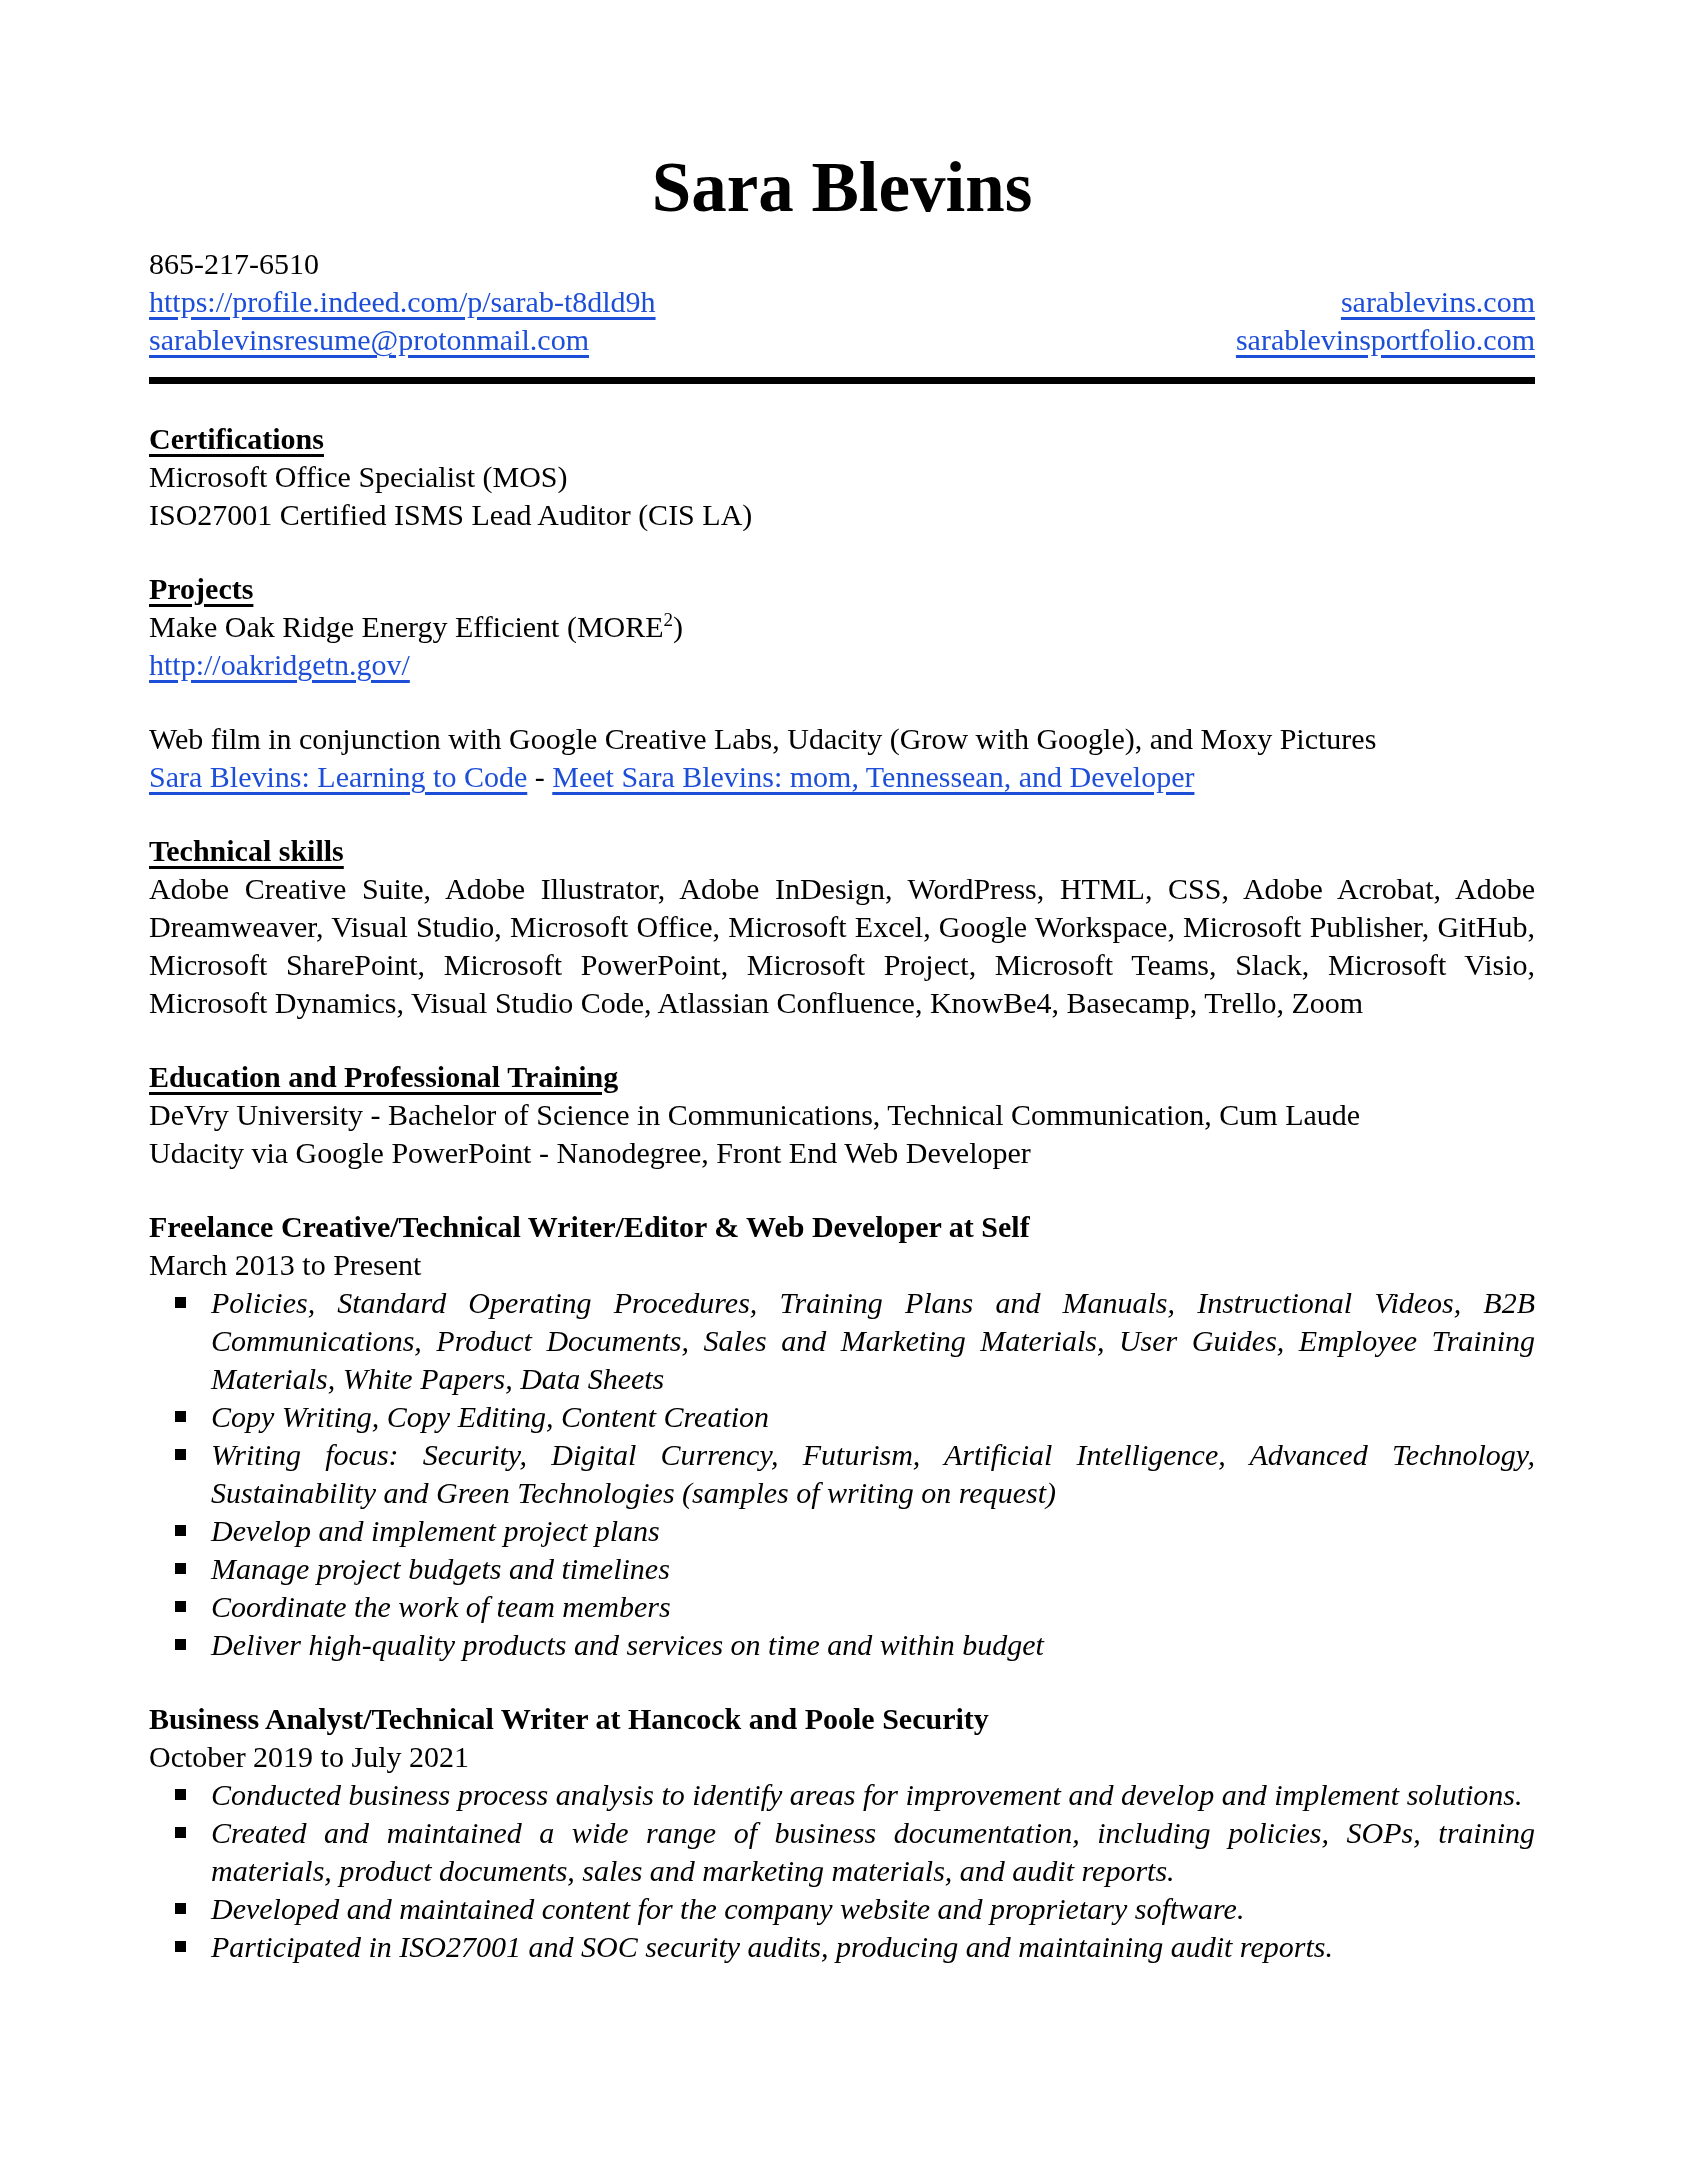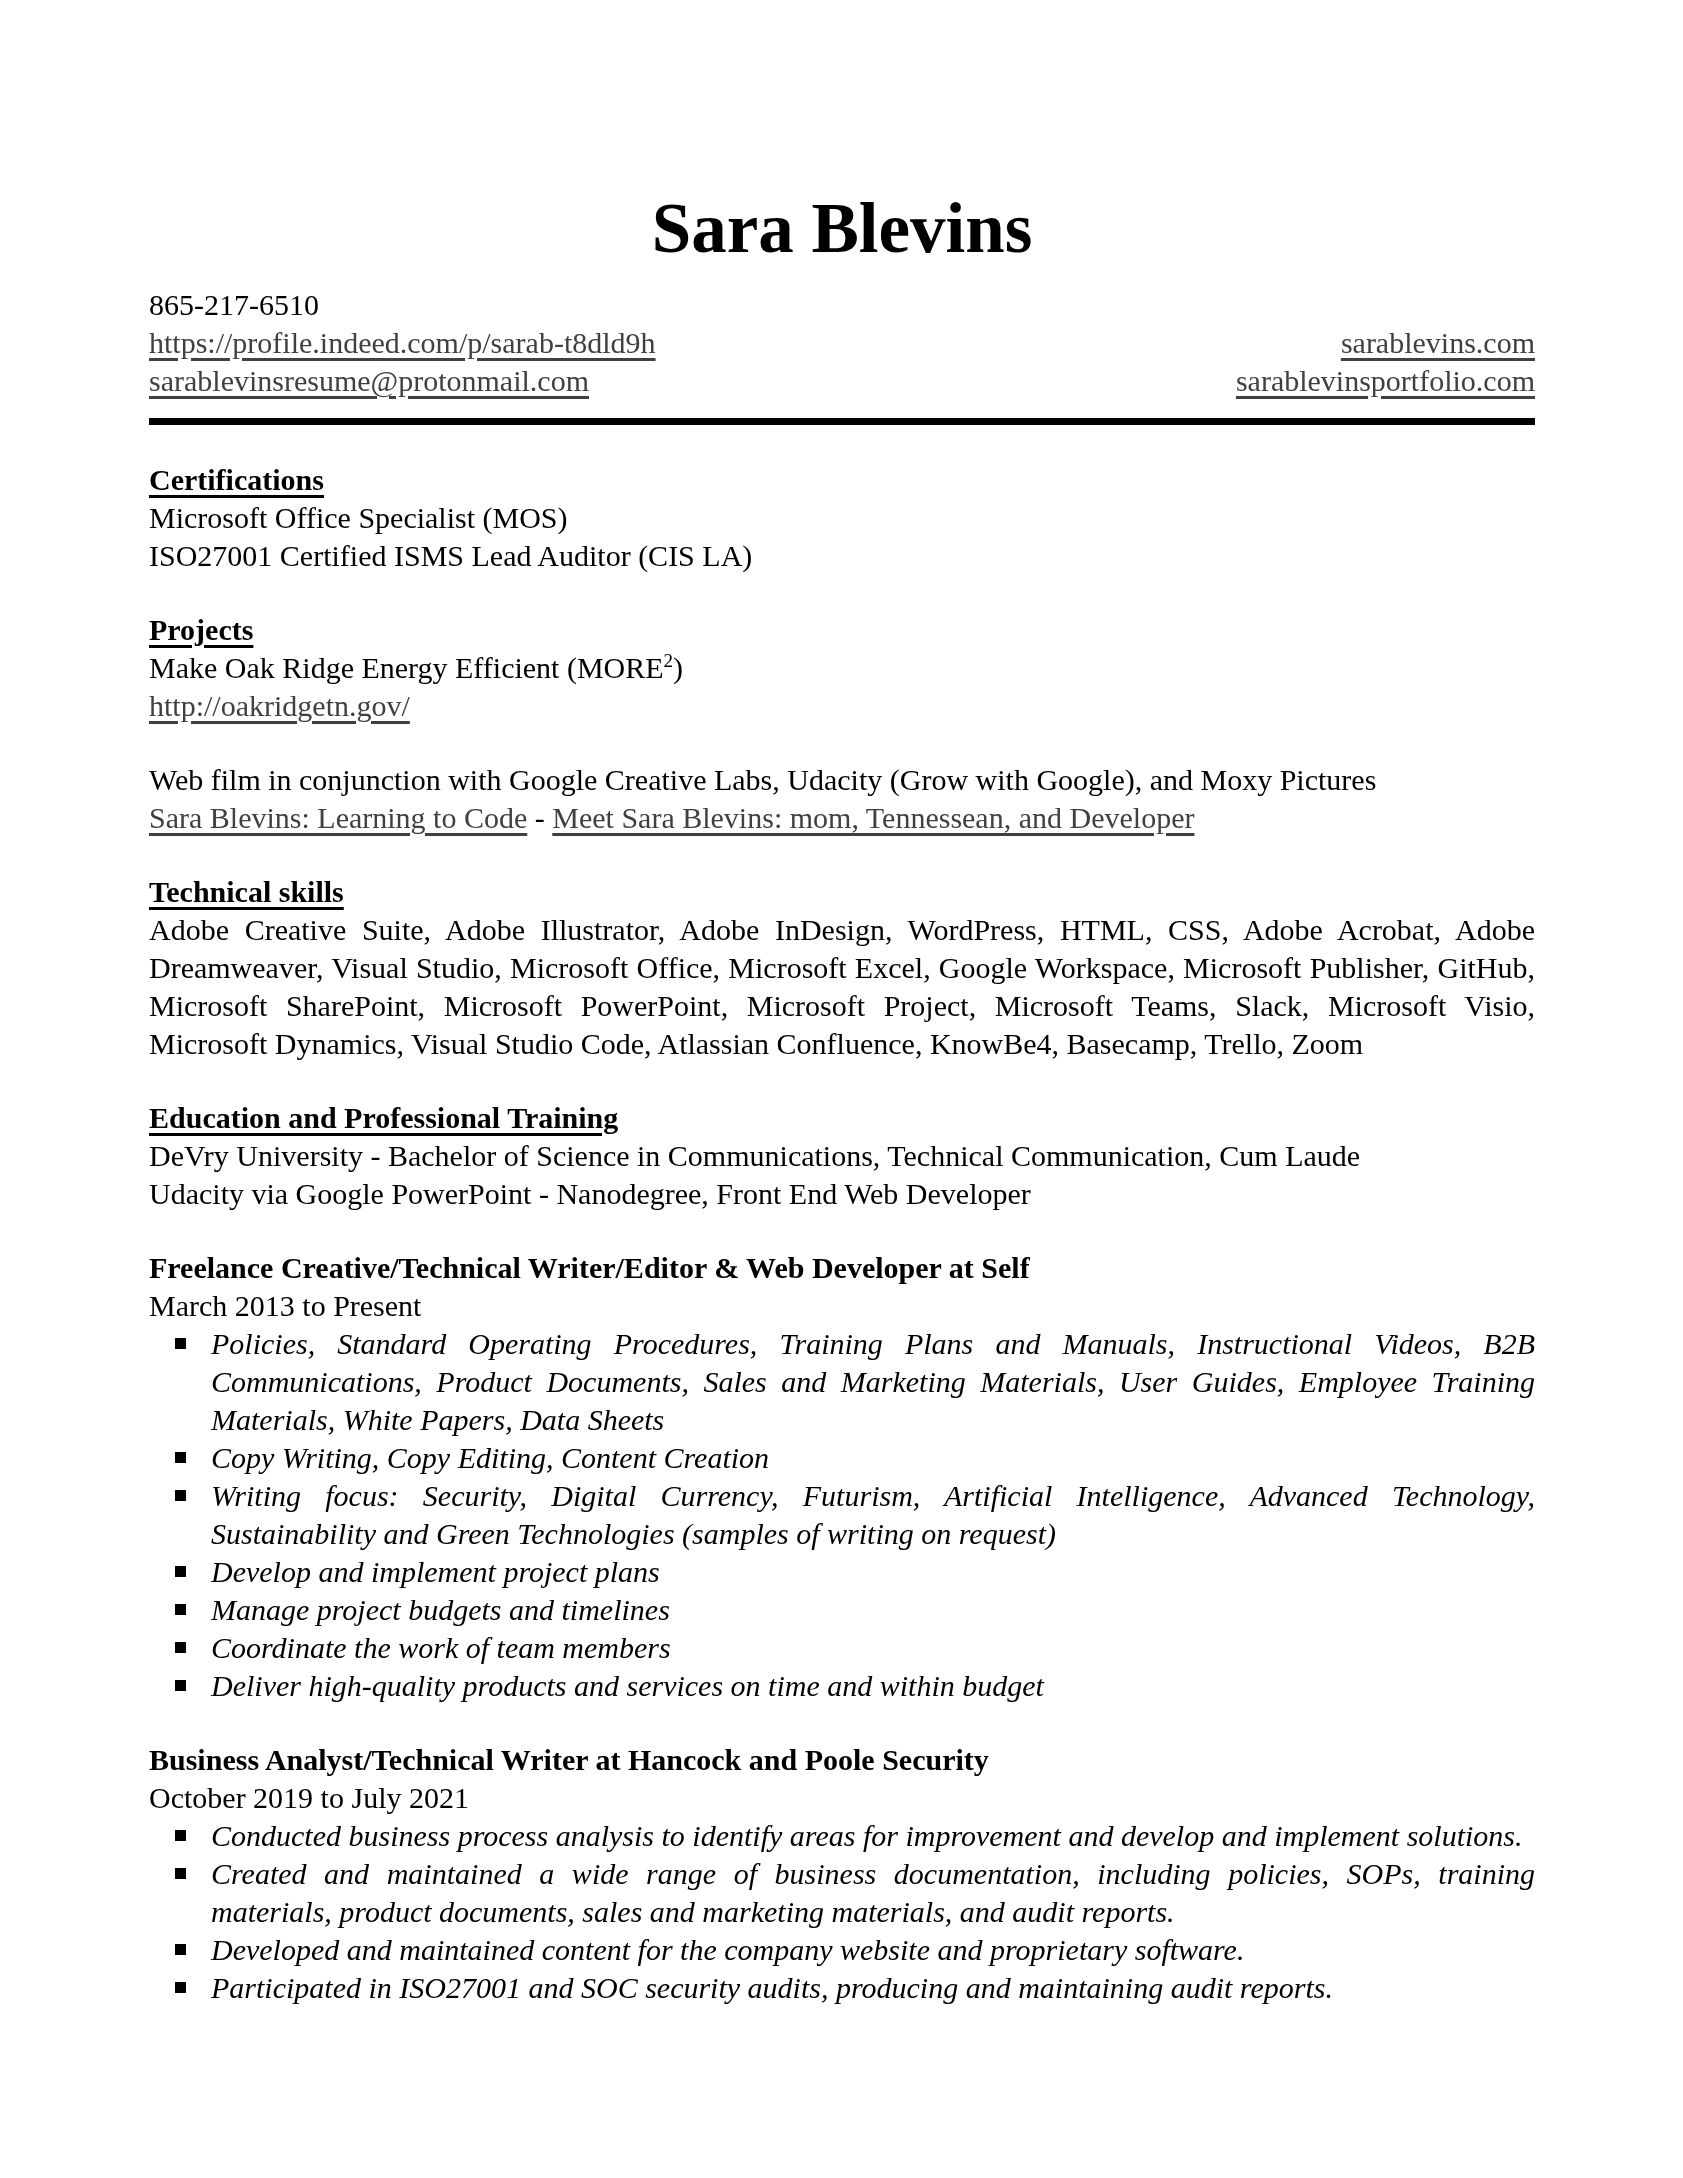--- a/index.html
+++ b/index.html
@@ -2,35 +2,35 @@
 <html><head>
 <meta charset="utf-8">
 <style>
   html, body { margin: 0; padding: 0; background: #ffffff; }
   body {
     width: 1683px; height: 2178px;
     font-family: "Liberation Serif", serif;
     color: #000000;
     overflow: hidden;
   }
-  .page { padding: 143px 149px 0 149px; width: 1386px; margin-top: 41px; }
+  .page { padding: 143px 149px 0 149px; width: 1386px; }
 
   .name {
     font-size: 71px; line-height: 89px; font-weight: bold;
     text-align: center; margin: 0 0 13px 0;
   }
 
   .line { font-size: 30px; line-height: 38px; }
   .nowrap { white-space: nowrap; }
   .just { text-align: justify; }
 
   .contact-row { display: flex; justify-content: space-between; align-items: baseline; }
 
   a.link {
-    color: #404040;
+    color: #1d4ed8;
     text-decoration: underline;
     text-decoration-thickness: 2.5px;
     text-underline-offset: 5px;
     cursor: pointer;
   }
 
   .rule { border: none; border-top: 7px solid #000000; margin: 18px 0 0 0; height: 0; }
 
   .sec-h {
     font-size: 30px; line-height: 38px; font-weight: bold;

